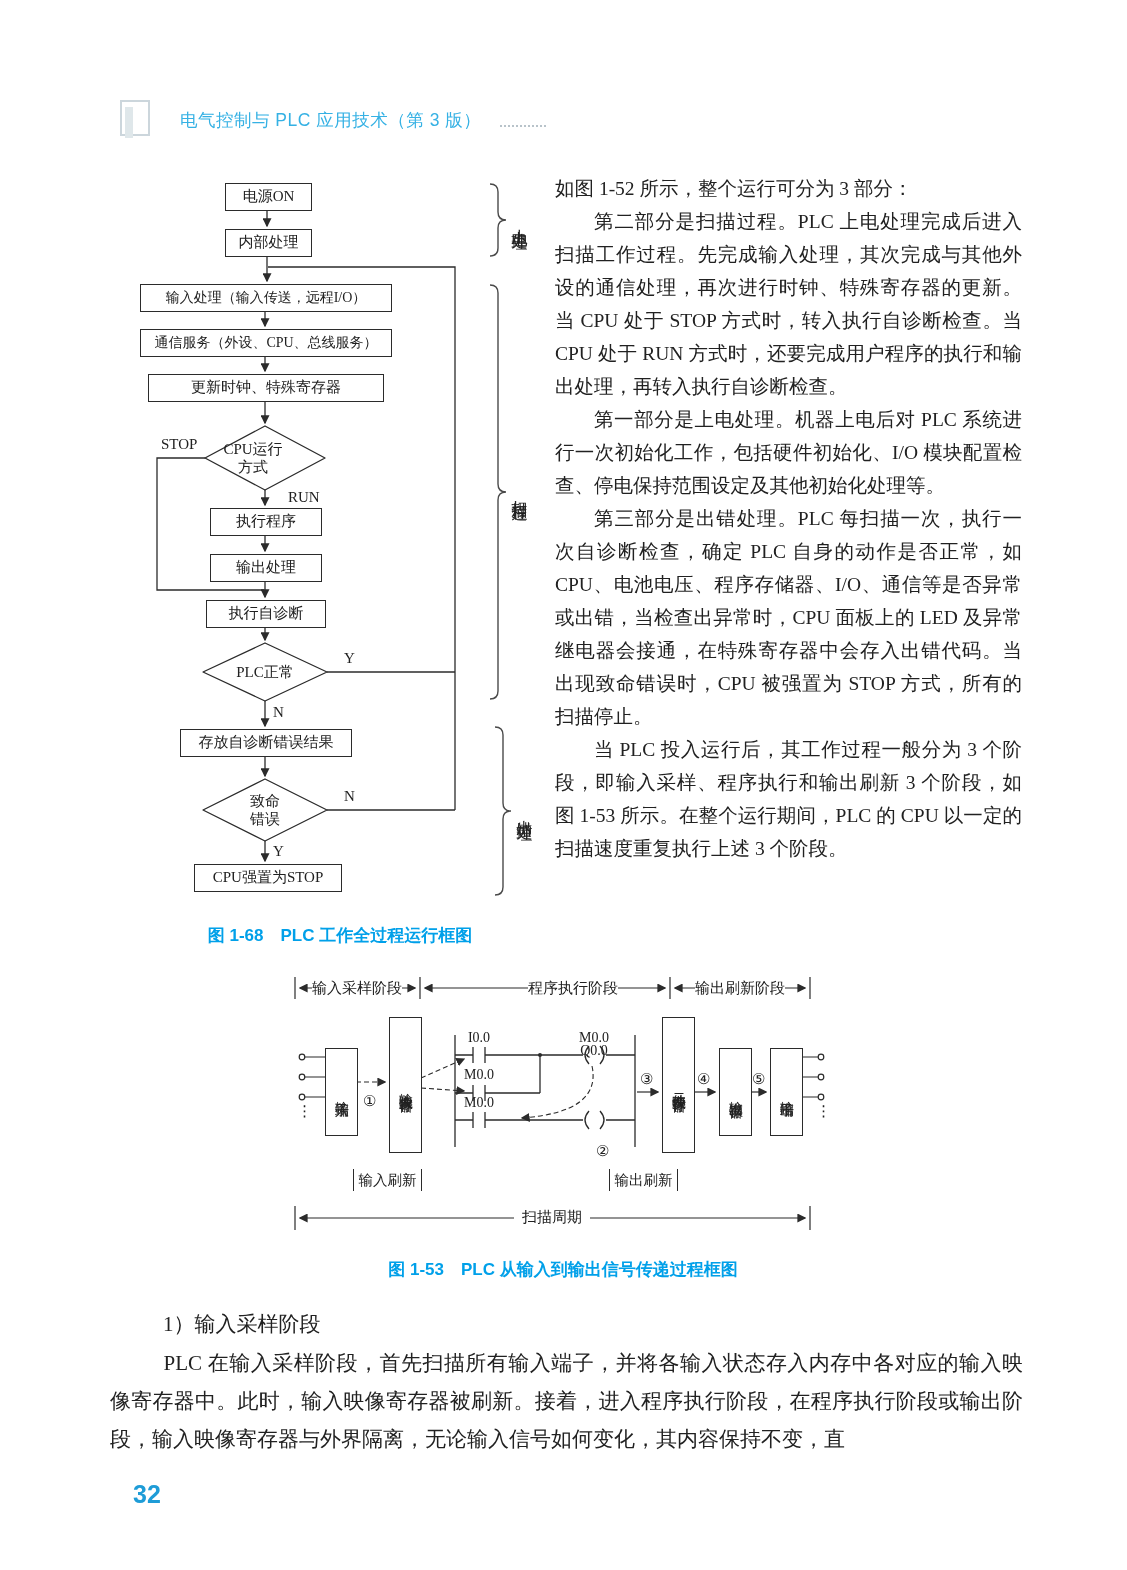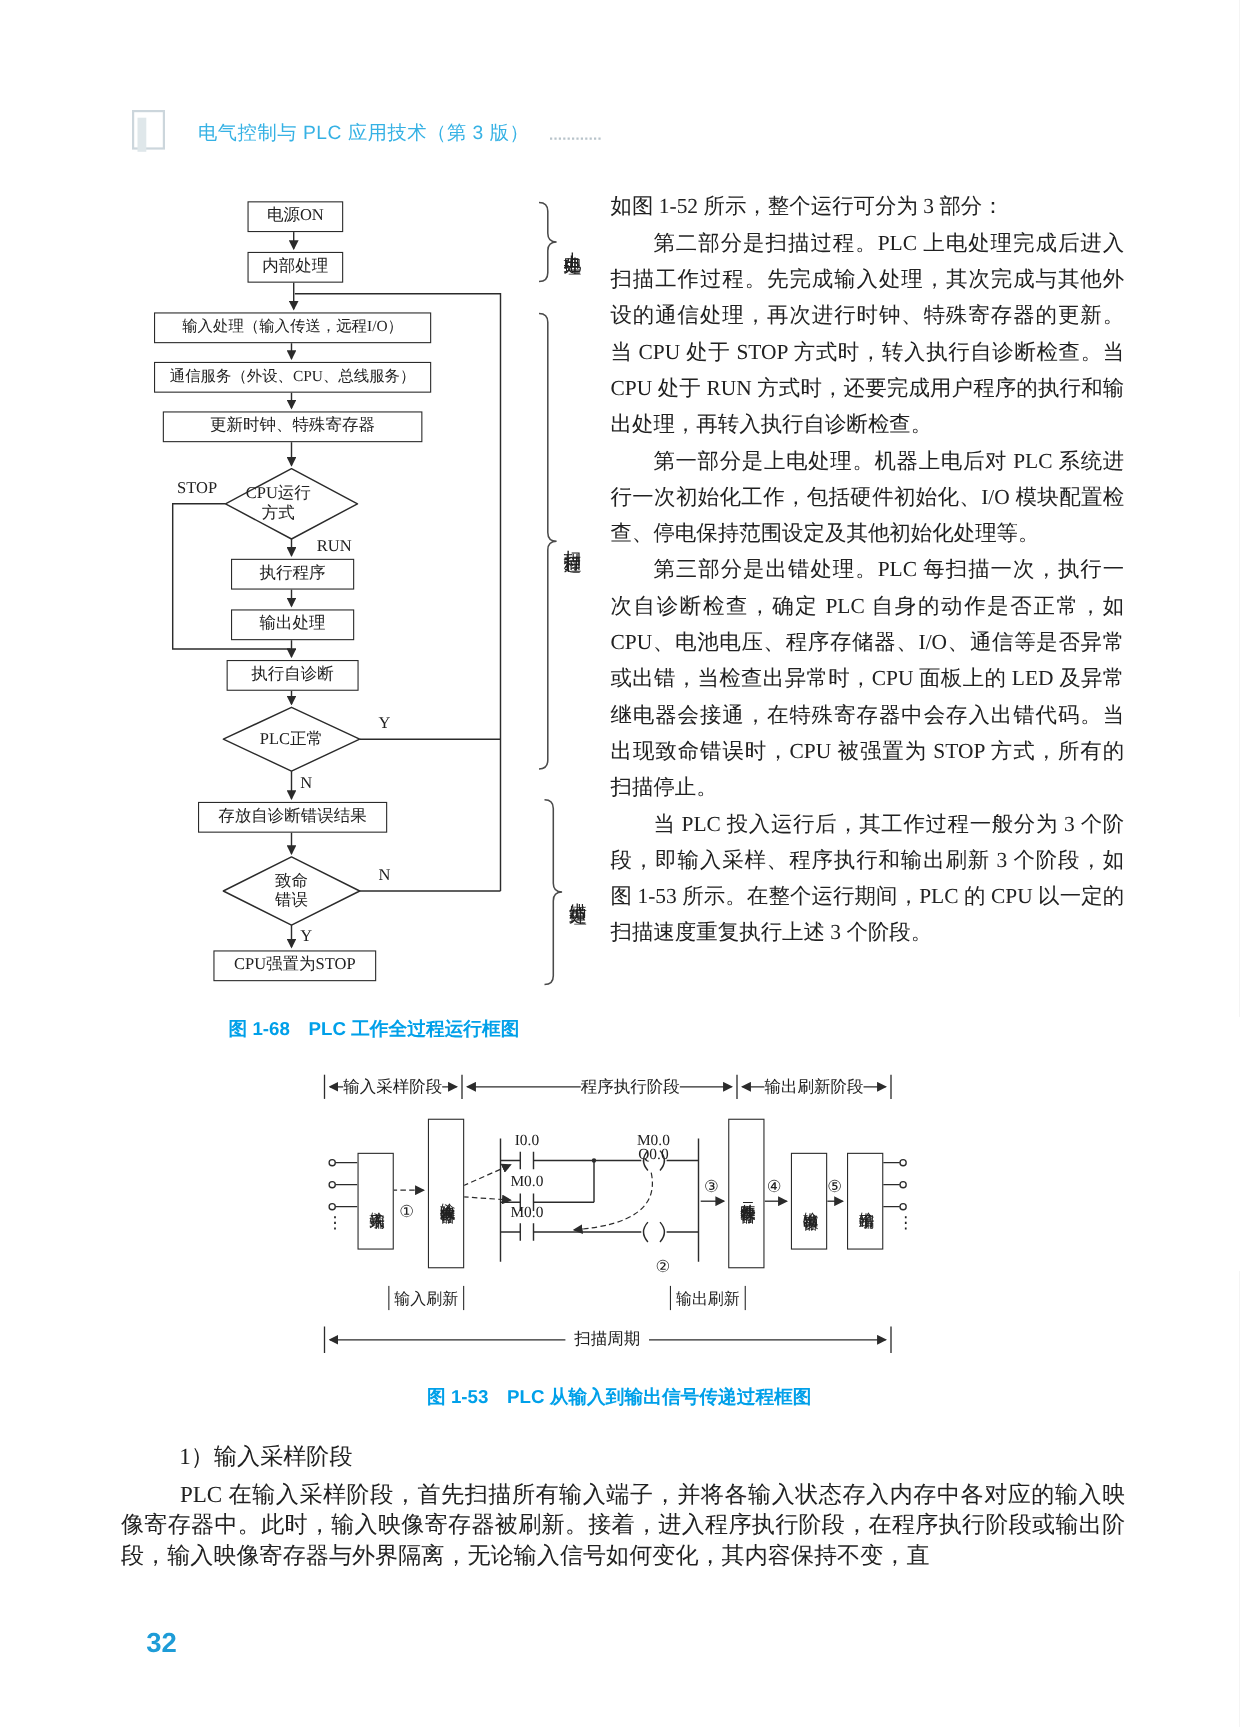--- a/index.html
+++ b/index.html
@@ -22,21 +22,21 @@
   .marker{position:absolute;font-size:15px;z-index:2;}
   .dots3{position:absolute;font-size:15px;z-index:2;letter-spacing:0;}
   .cap{position:absolute;text-align:center;color:#00a0e9;font-family:"Liberation Sans",sans-serif;
        font-weight:bold;font-size:17px;z-index:2;}
   .refresh{position:absolute;border-left:1.2px solid #2b2b2b;border-right:1.2px solid #2b2b2b;
            display:flex;align-items:center;justify-content:center;font-size:14.5px;z-index:2;}
   .maintext{position:absolute;left:555px;top:172px;width:467px;font-size:19.5px;line-height:33px;
             text-align:justify;z-index:2;}
   .maintext p{margin:0;text-indent:2em;}
   .maintext p:first-child{text-indent:0;}
-  .bottomtext{position:absolute;left:110px;top:1344px;width:913px;font-size:21px;line-height:28px;
+  .bottomtext{position:absolute;left:110px;top:1344px;width:913px;font-size:21px;line-height:38px;
               text-align:justify;z-index:2;}
   .bottomtext p{margin:0;text-indent:2.55em;}
   .secheading{position:absolute;left:163px;top:1310px;font-size:21px;z-index:2;}
   .header-title{position:absolute;left:180px;top:108px;font-family:"Liberation Sans",sans-serif;
                 font-weight:normal;font-size:17.5px;color:#35b1e4;letter-spacing:.5px;z-index:2;}
   .dots{position:absolute;left:500px;top:111px;width:46px;height:14px;border-bottom:2px dotted #b8c3ca;z-index:2;}
   .pagenum{position:absolute;left:133px;top:1480px;font-size:25px;color:#1e9cd7;
            font-family:"Liberation Sans",sans-serif;font-weight:bold;z-index:2;}
 </style>
 </head>

